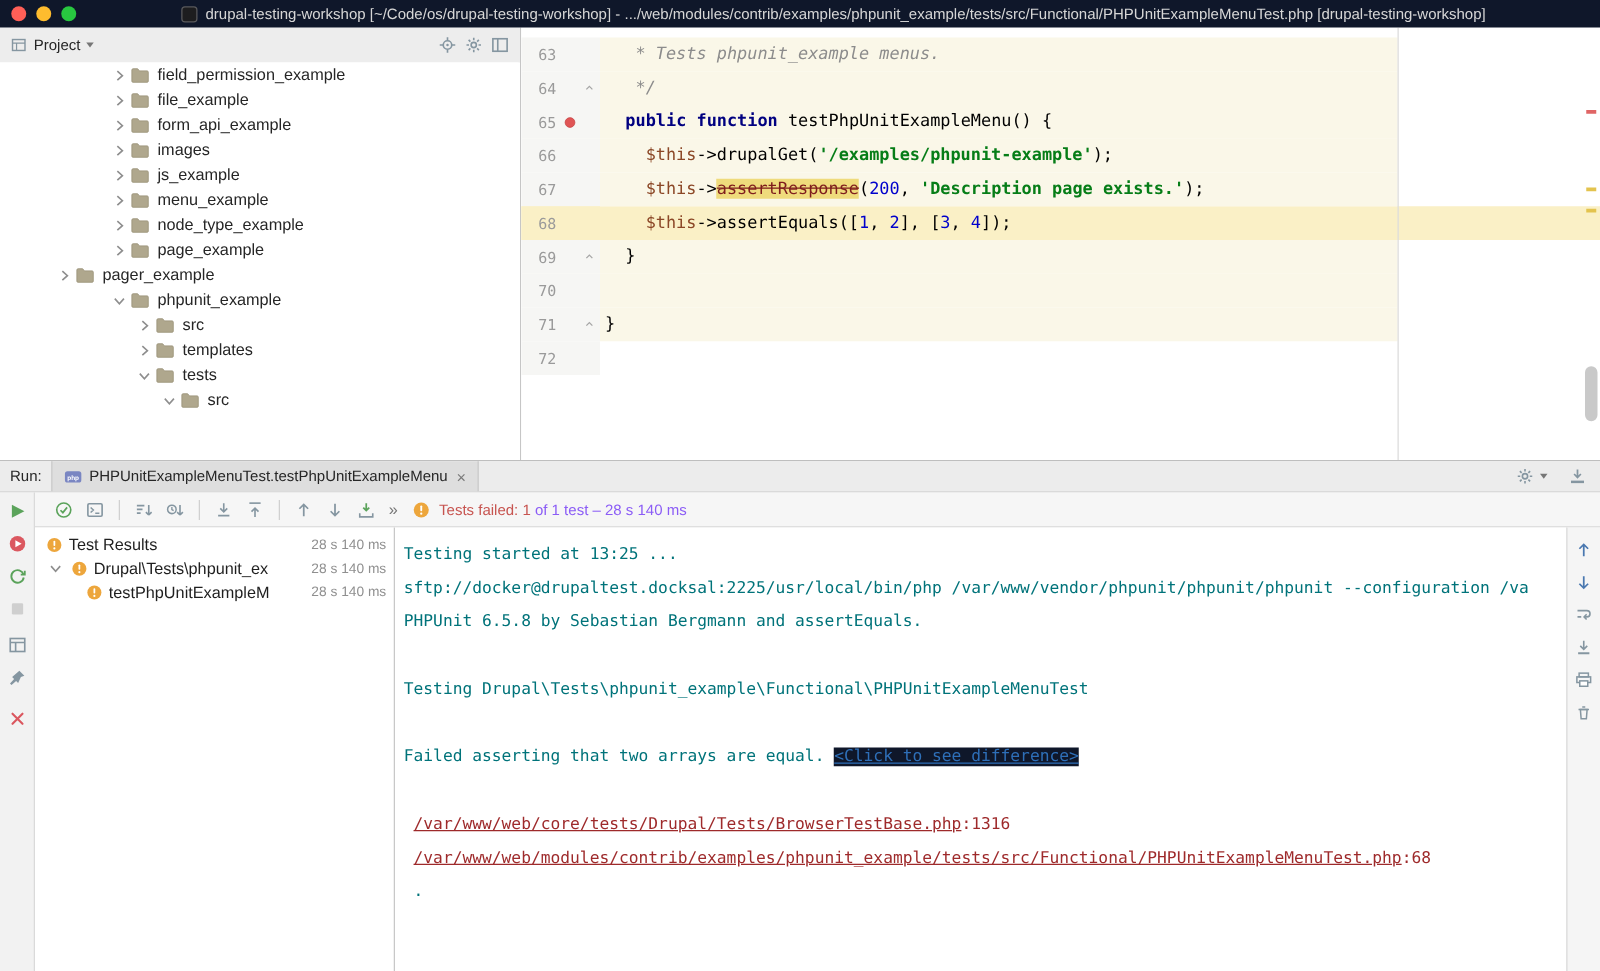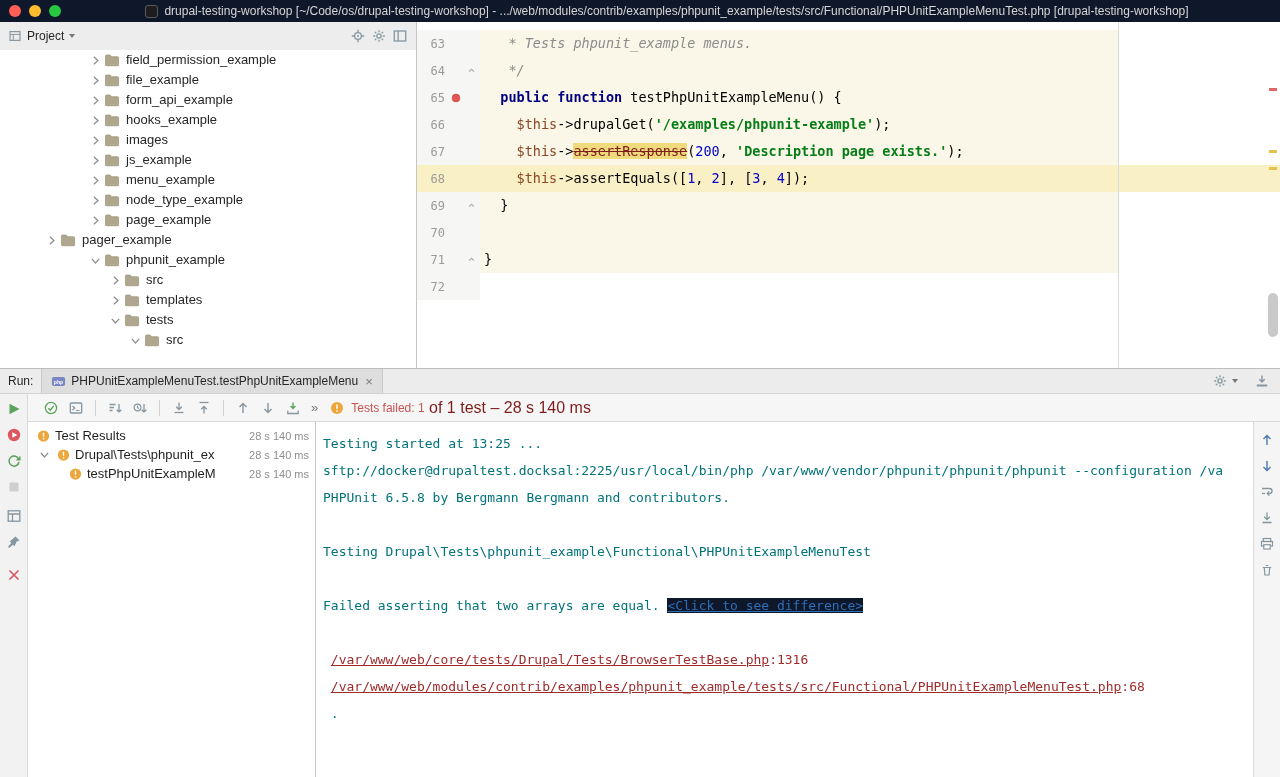--- a/index.html
+++ b/index.html
@@ -71,21 +71,21 @@
   .rp-left .icon:nth-child(5){margin-top:3px;}
   .rp-left .icon:nth-child(7){margin-top:7px;}
   .rp-main{flex:1;display:flex;flex-direction:column;min-width:0;}
   .rp-toolbar{height:28px;background:#F6F6F6;border-bottom:1px solid #D8D8D8;display:flex;align-items:center;padding-left:14px;box-sizing:border-box;}
   .htoolbar{display:flex;align-items:center;gap:7px;}
   .htoolbar .icon{width:18px;height:18px;}
   .vsep{width:1px;height:16px;background:#D0D0D0;margin:0 3px;}
   .more{color:#777;font-size:13px;letter-spacing:-1px;padding:0 2px;cursor:default;}
   .status-warn{margin-left:10px;}
   .status-failed{color:#C75450;font-size:12px;margin-left:6px;white-space:pre;}
-  .status-detail{color:#7f1d1d;font-size:16px;white-space:pre;}
+  .status-detail{color:#8b5cf6;font-size:12px;white-space:pre;}
 
   .rp-content{flex:1;display:flex;min-height:0;}
   .test-tree{flex:0 0 288px;width:288px;border-right:1px solid #C8C8C8;padding-top:4px;box-sizing:border-box;overflow:hidden;background:#fff;}
   .tt-row{height:19px;display:flex;align-items:center;font-size:13px;color:#1f1f1f;padding-right:6px;box-sizing:border-box;}
   .tt-row .chev{width:16px;height:13px;flex:0 0 16px;}
   .tt-row .icon{width:15px;height:15px;margin-right:4px;}
   .tt-label{white-space:nowrap;overflow:hidden;flex:1;}
   .tt-time{font-size:11px;color:#8F8F8F;margin-left:6px;flex:0 0 auto;}
 
   .console{flex:1;min-width:0;padding:8px 0 0 7px;font:13px/27px "DejaVu Sans Mono",monospace;color:#00737A;overflow:hidden;background:#fff;}
@@ -180,33 +180,20 @@
             <svg width="13" height="13" viewBox="0 0 16 16">
               <path d="M6 3.5L11 8l-5 4.5" fill="none" stroke="#8E8E8E" stroke-width="1.6"></path>
             </svg>
           </span>
           <span class="icon folder">
             <svg width="16" height="16" viewBox="0 0 16 16">
               <path d="M1.5 13V4a1 1 0 0 1 1-1h3.6l1.5 1.7h6a1 1 0 0 1 1 1V13a.8.8 0 0 1-.8.8H2.3A.8.8 0 0 1 1.5 13z" fill="#AFA78D" stroke="#9B937A" stroke-width=".7"></path>
             </svg>
           </span>
           <span class="tree-label">form_api_example</span>
-        </div>
-        <div class="tree-row" style="padding-left: 88px;">
-          <span class="icon chev">
-            <svg width="13" height="13" viewBox="0 0 16 16">
-              <path d="M6 3.5L11 8l-5 4.5" fill="none" stroke="#8E8E8E" stroke-width="1.6"></path>
-            </svg>
-          </span>
-          <span class="icon folder">
-            <svg width="16" height="16" viewBox="0 0 16 16">
-              <path d="M1.5 13V4a1 1 0 0 1 1-1h3.6l1.5 1.7h6a1 1 0 0 1 1 1V13a.8.8 0 0 1-.8.8H2.3A.8.8 0 0 1 1.5 13z" fill="#AFA78D" stroke="#9B937A" stroke-width=".7"></path>
-            </svg>
-          </span>
-          <span class="tree-label">hooks_example</span>
         </div>
         <div class="tree-row" style="padding-left: 88px;">
           <span class="icon chev">
             <svg width="13" height="13" viewBox="0 0 16 16">
               <path d="M6 3.5L11 8l-5 4.5" fill="none" stroke="#8E8E8E" stroke-width="1.6"></path>
             </svg>
           </span>
           <span class="icon folder">
             <svg width="16" height="16" viewBox="0 0 16 16">
               <path d="M1.5 13V4a1 1 0 0 1 1-1h3.6l1.5 1.7h6a1 1 0 0 1 1 1V13a.8.8 0 0 1-.8.8H2.3A.8.8 0 0 1 1.5 13z" fill="#AFA78D" stroke="#9B937A" stroke-width=".7"></path>
@@ -634,21 +621,21 @@
                     <circle cx="8" cy="10.9" r=".9" fill="#fff"></circle>
                   </svg>
                 </span>
                 <span class="tt-label">testPhpUnitExampleM</span>
                 <span class="tt-time">28 s 140 ms</span>
               </div>
             </div>
           <div class="console" id="console">
               <div class="console-line"><span class="seg-out">Testing started at 13:25 ...</span></div>
               <div class="console-line"><span class="seg-out">sftp://docker@drupaltest.docksal:2225/usr/local/bin/php /var/www/vendor/phpunit/phpunit/phpunit --configuration /va</span></div>
-              <div class="console-line"><span class="seg-out">PHPUnit 6.5.8 by Bergmann Bergmann and contributors.</span></div>
+              <div class="console-line"><span class="seg-out">PHPUnit 6.5.8 by Sebastian Bergmann and assertEquals.</span></div>
               <div class="console-line"></div>
               <div class="console-line"><span class="seg-out">Testing Drupal\Tests\phpunit_example\Functional\PHPUnitExampleMenuTest</span></div>
               <div class="console-line"></div>
               <div class="console-line"><span class="seg-out">Failed asserting that two arrays are equal. </span><span class="seg-difflink">&lt;Click to see difference&gt;</span></div>
               <div class="console-line"></div>
               <div class="console-line"><span class="seg-out"> </span><span class="seg-filelink">/var/www/web/core/tests/Drupal/Tests/BrowserTestBase.php</span><span class="seg-fileline">:1316</span></div>
               <div class="console-line"><span class="seg-out"> </span><span class="seg-filelink">/var/www/web/modules/contrib/examples/phpunit_example/tests/src/Functional/PHPUnitExampleMenuTest.php</span><span class="seg-fileline">:68</span></div>
               <div class="console-line"><span class="seg-out"> .</span></div>
             </div>
           <div class="console-right" id="console-toolbar">

